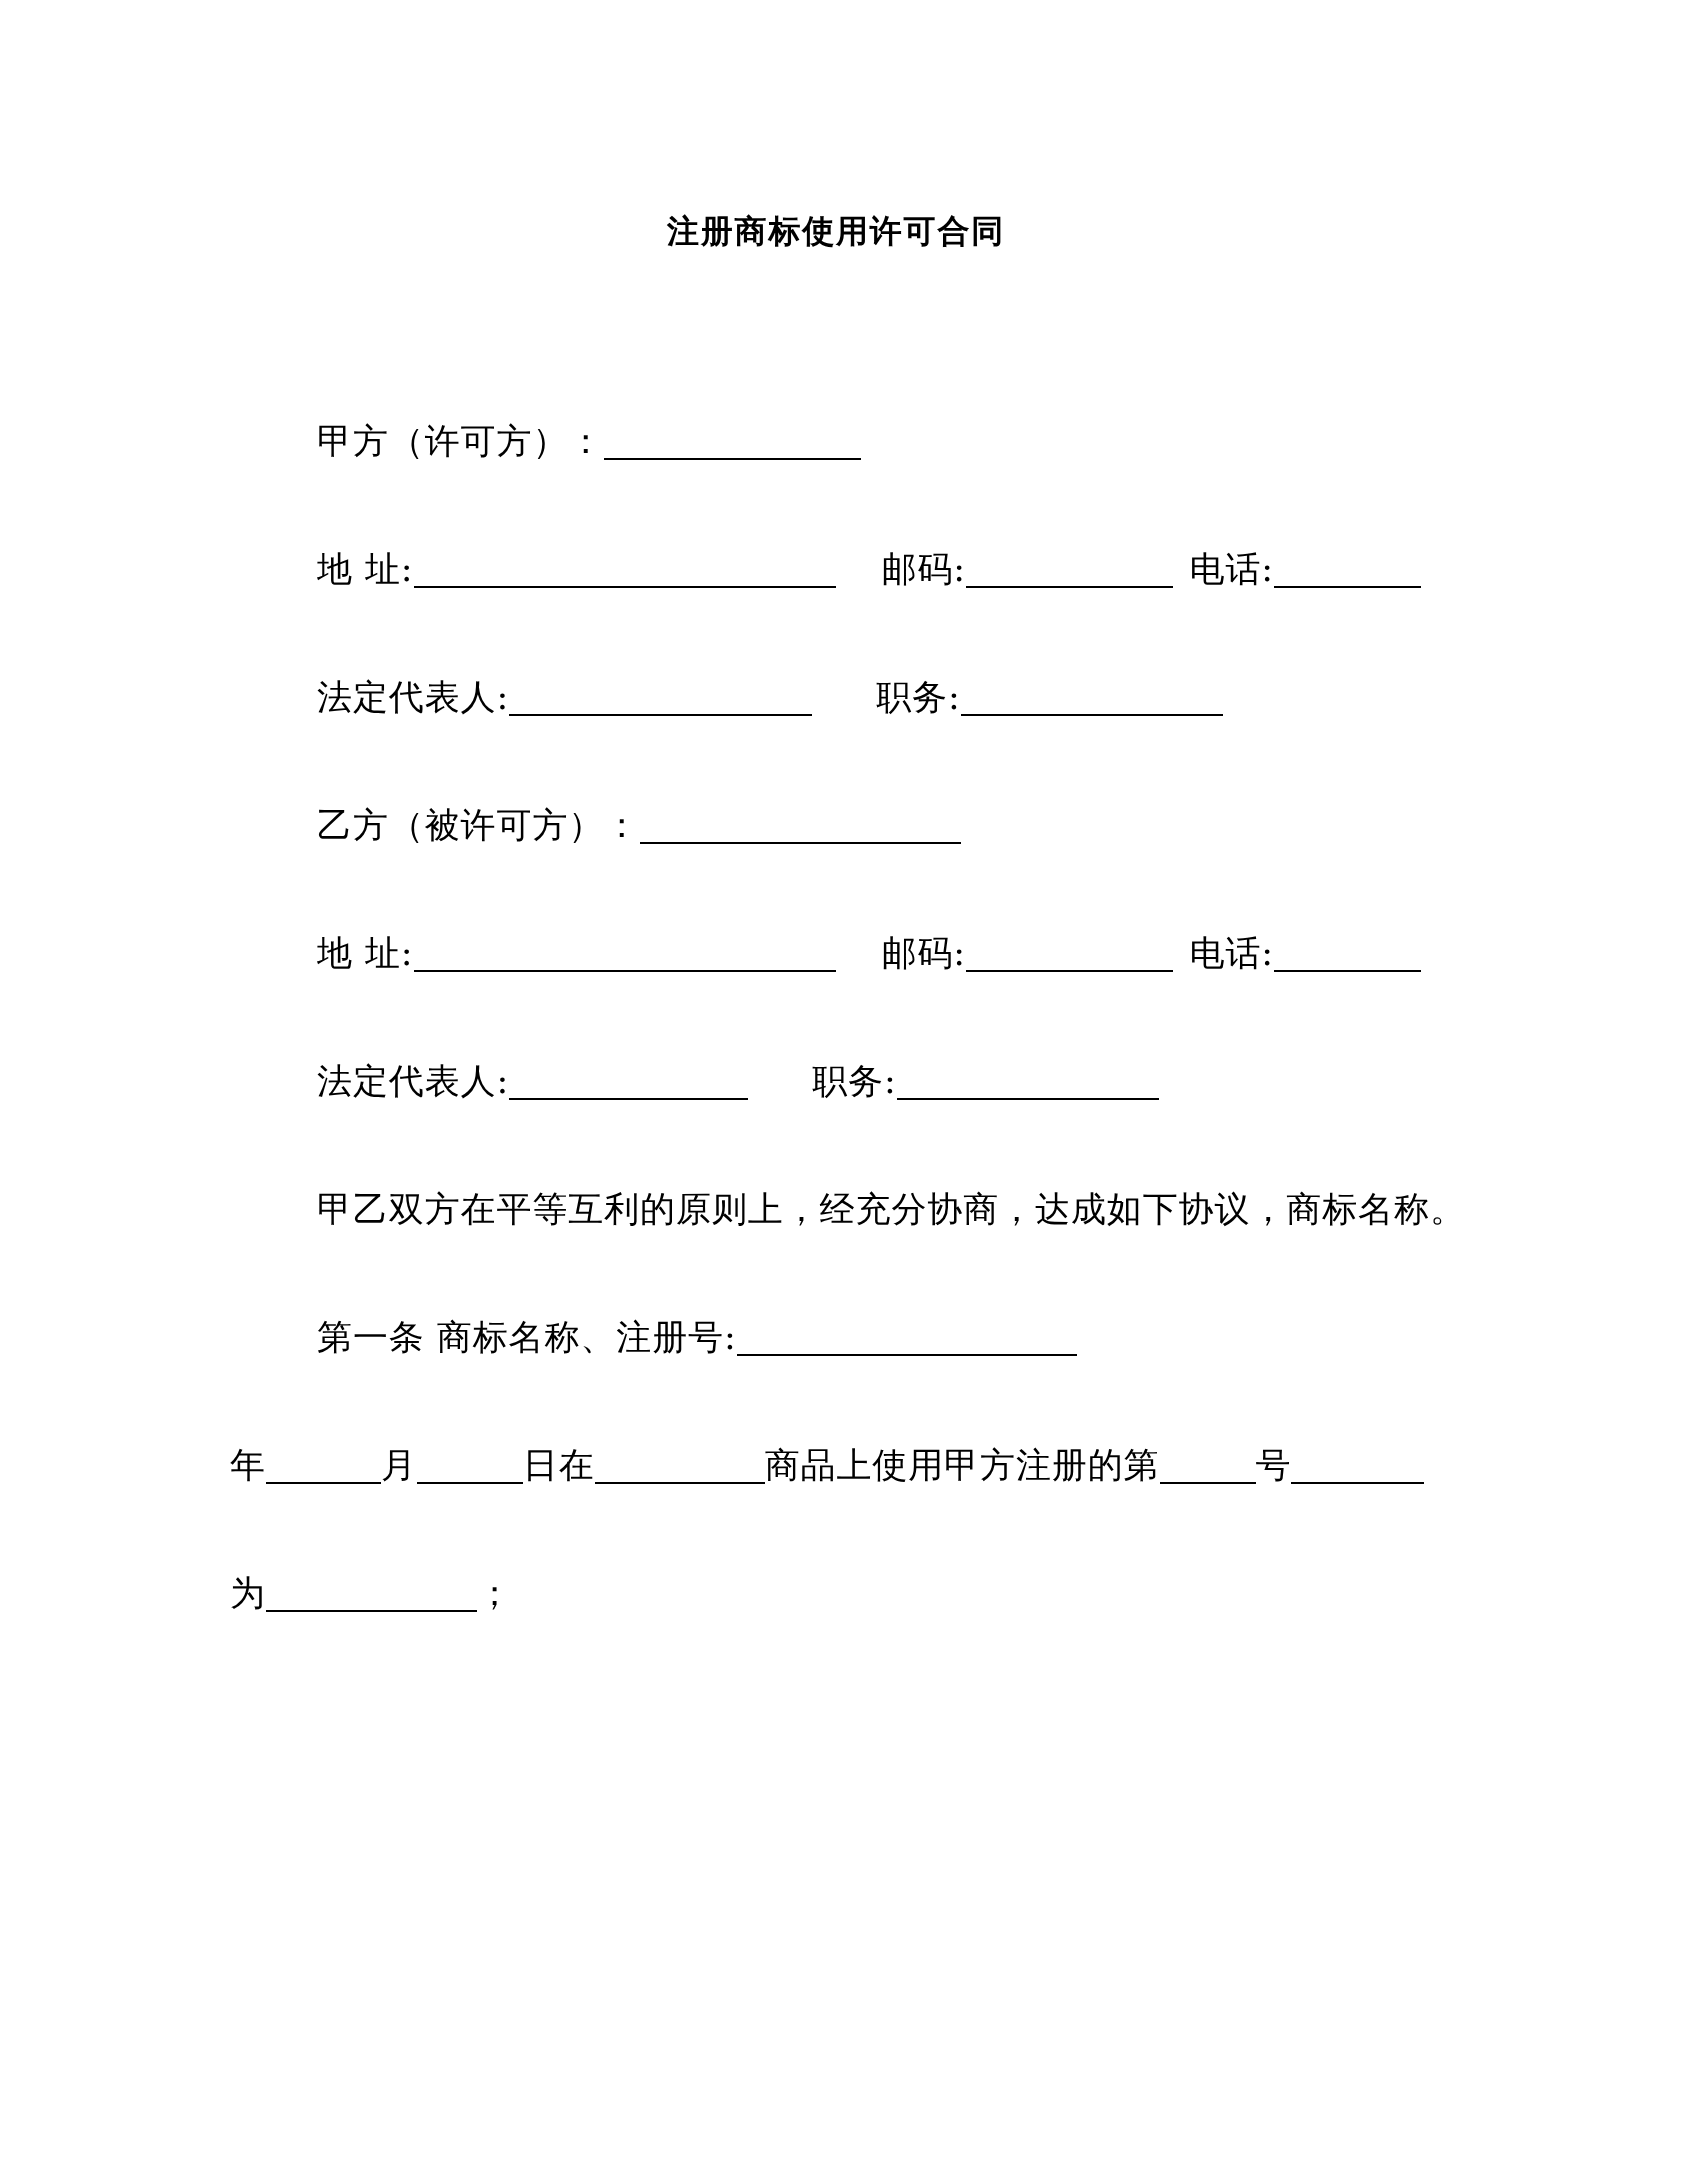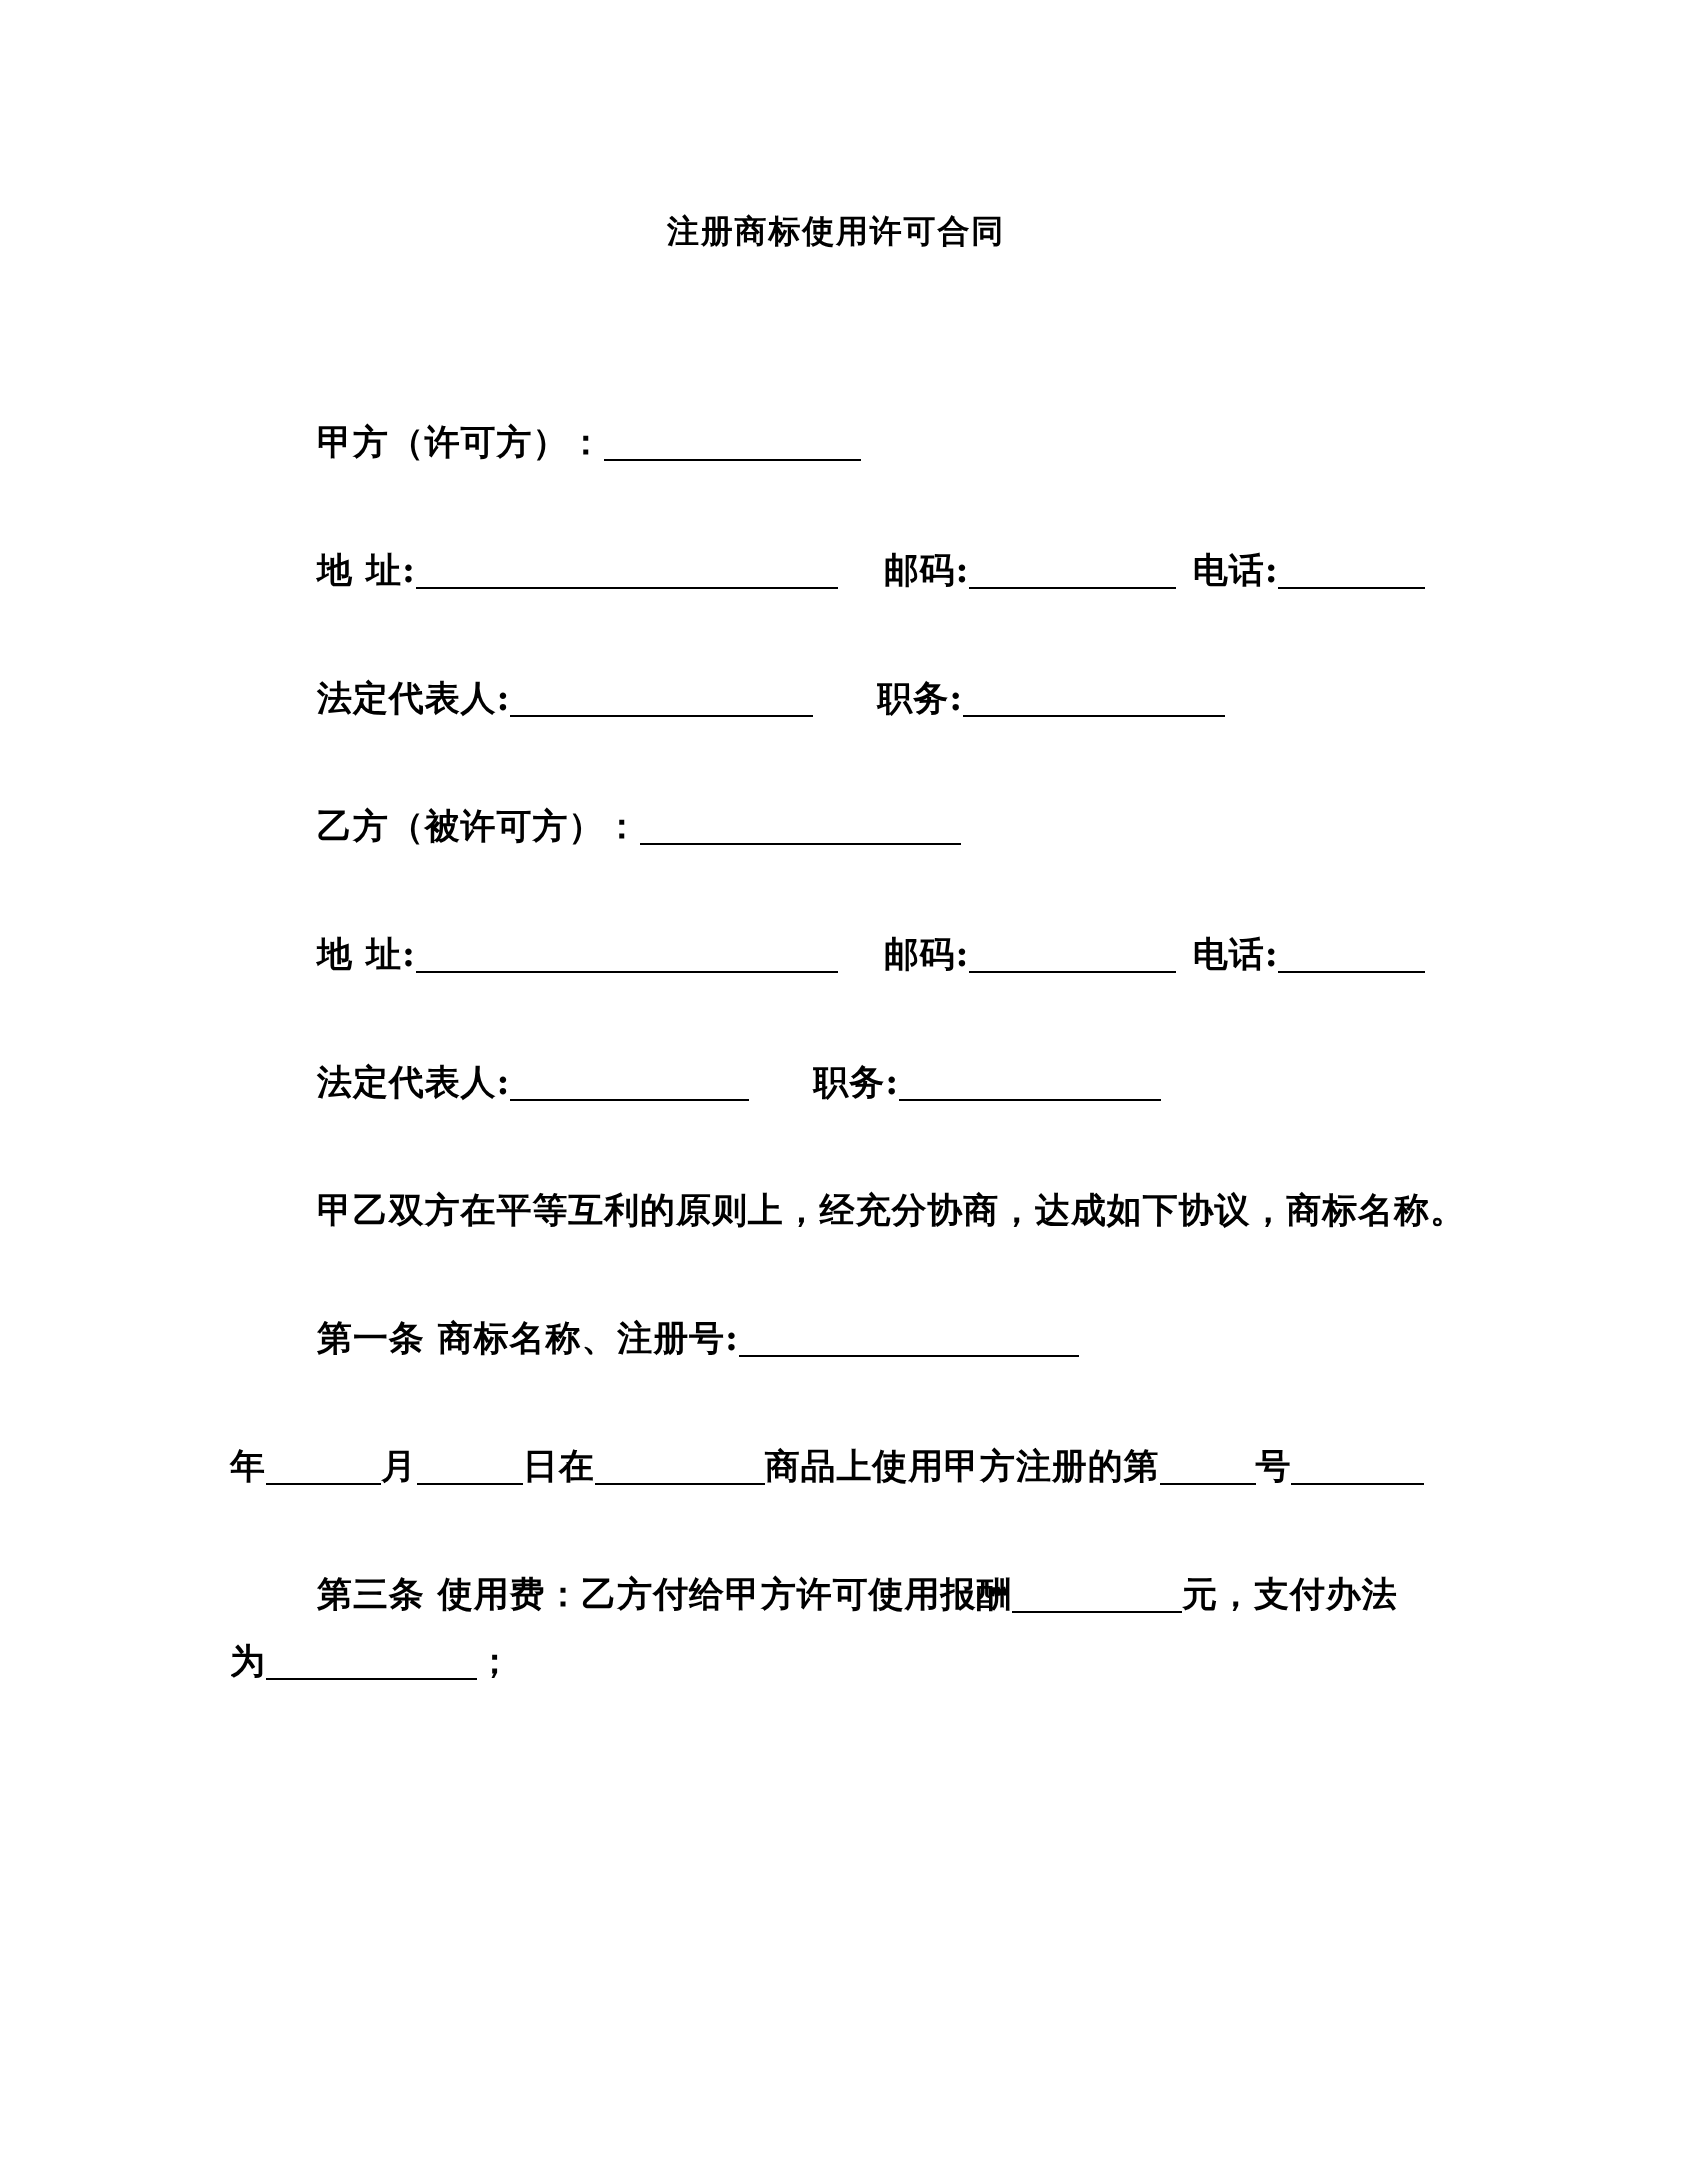--- a/index.html
+++ b/index.html
@@ -37,21 +37,20 @@
     font-size: 35px;
     line-height: 67px;
     height: 67px;
     white-space: nowrap;
   }
   .doc-line.indent {
     padding-left: 87px;
   }
   .seg {
     letter-spacing: 0.9px;
-    font-weight: bold;
   }
   .blank {
     display: inline-block;
     height: 31px;
     border-bottom: 2.8px solid #000000;
     vertical-align: -7.3px;
   }
   .gap {
     display: inline-block;
     height: 0.9px;
@@ -84,18 +83,17 @@
       <div class="para">
         <div class="doc-line indent"><span class="seg">甲乙双方在平等互利的原则上，经充分协商，达成如下协议，商标名称。</span></div>
       </div>
       <div class="para">
         <div class="doc-line indent"><span class="seg">第一条 商标名称、注册号:</span><span class="blank" style="width: 340px;"></span></div>
       </div>
       <div class="para">
         <div class="doc-line"><span class="seg">年</span><span class="blank" style="width: 115px;"></span><span class="seg">月</span><span class="blank" style="width: 106px;"></span><span class="seg">日在</span><span class="blank" style="width: 170px;"></span><span class="seg">商品上使用甲方注册的第</span><span class="blank" style="width: 96px;"></span><span class="seg">号</span><span class="blank" style="width: 133px;"></span></div>
       </div>
       <div class="para">
-        <div class="doc-line indent"><span class="seg">第三条 使用费：乙方付给甲方许可使用报酬</span><span class="blank" style="width: 170px;"></span><span class="seg">元，支付办法</span></div>
         <div class="doc-line"><span class="seg">为</span><span class="blank" style="width: 211px;"></span><span class="seg">；</span></div>
       </div>
     </div>
 </div>
 
 
 </body></html>

